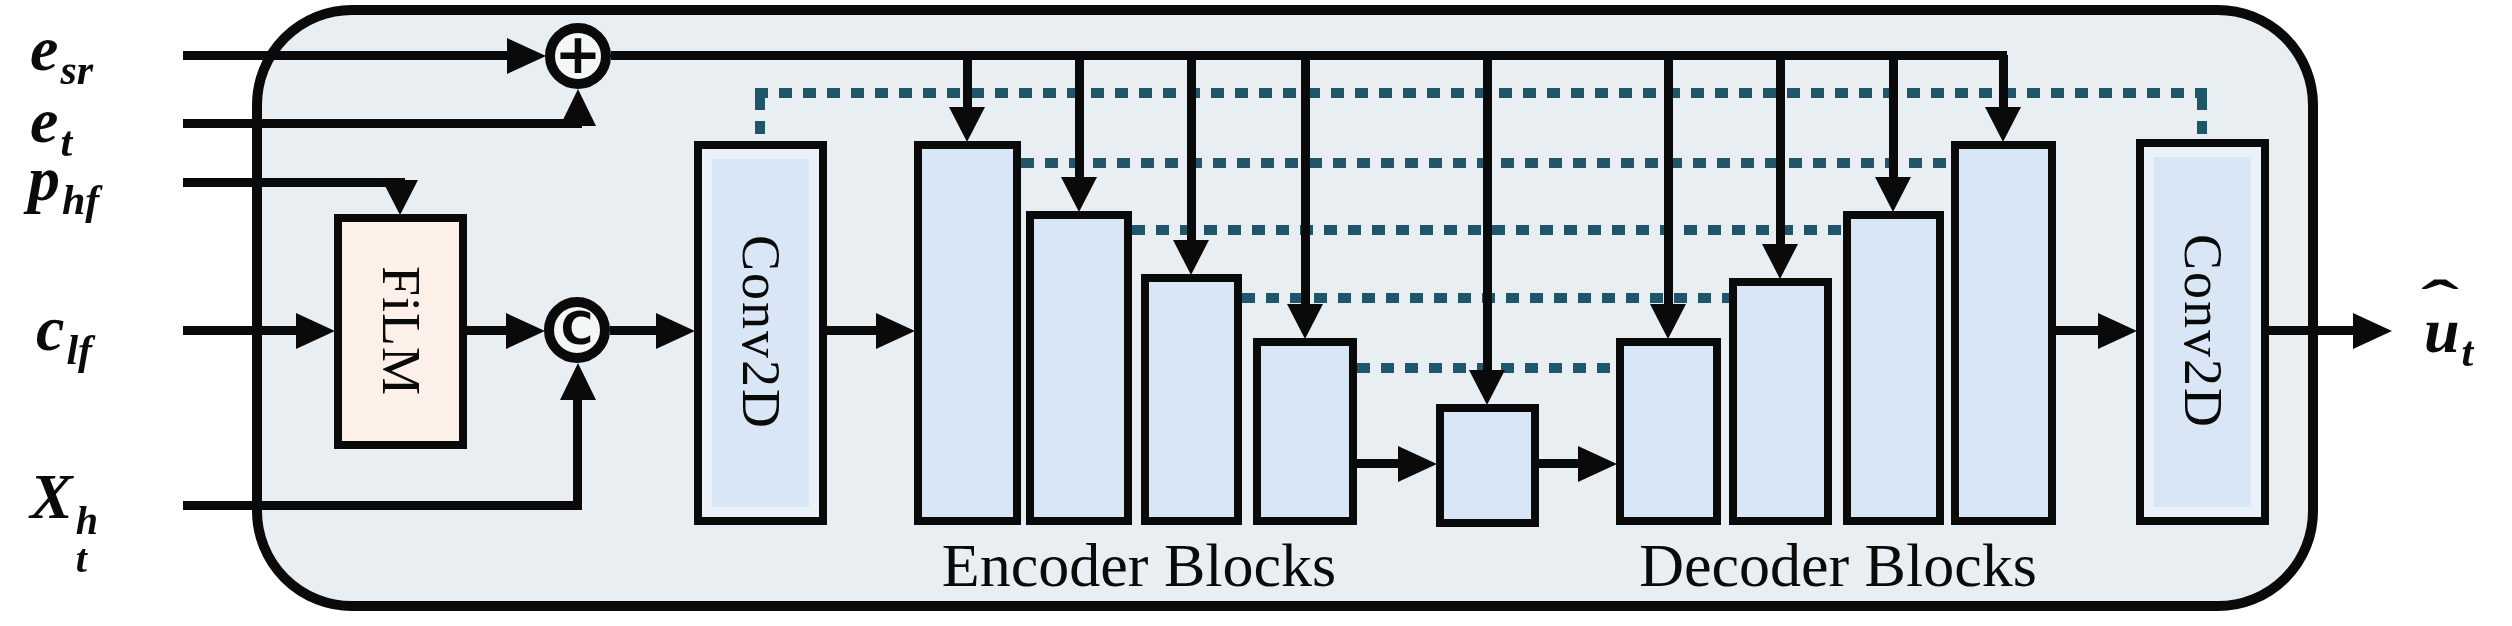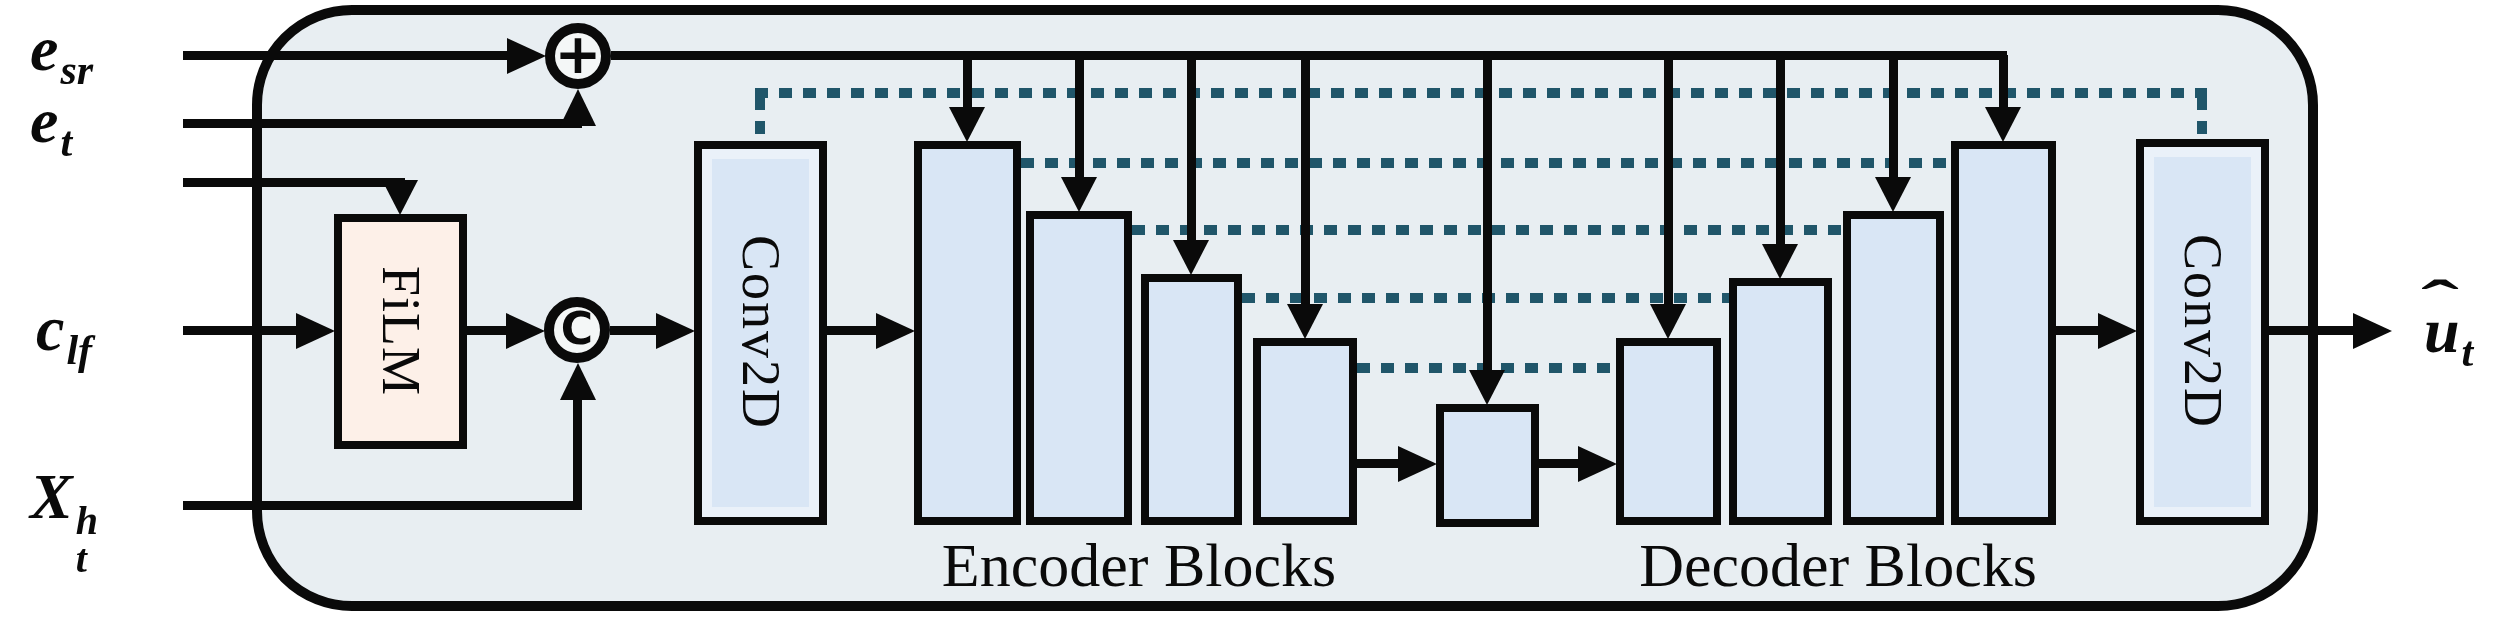--- a/index.html
+++ b/index.html
@@ -151,20 +151,23 @@
   <div class="circ" style="left:544px;top:297px;">
     <span class="concat-glyph">C</span>
   </div>
 
   <div class="math" style="left:30px;top:14px;">
     <span>e</span><span class="sub">sr</span>
   </div>
   <div class="math" style="left:30px;top:86px;">
     <span>e</span><span class="sub">t</span>
   </div>
+  <div class="math" style="left:28px;top:144px;">
+    <span>p</span><span class="sub">hf</span>
+  </div>
   <div class="math" style="left:36px;top:294px;">
     <span>c</span><span class="sub">lf</span>
   </div>
   <div class="math" style="left:30px;top:462px;">
     <span>X</span><span class="stack">
         <span>h</span>
         <span>t</span>
       </span>
   </div>
 

